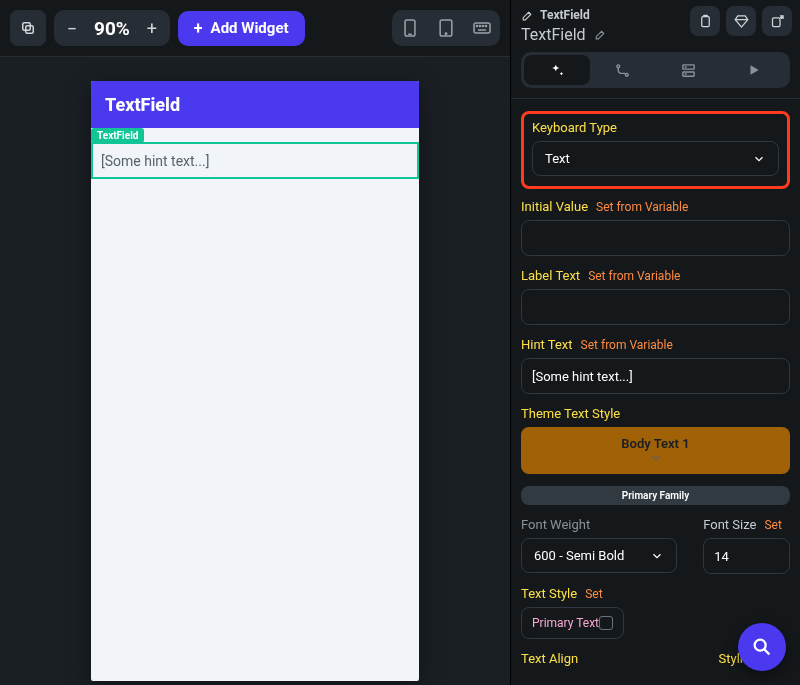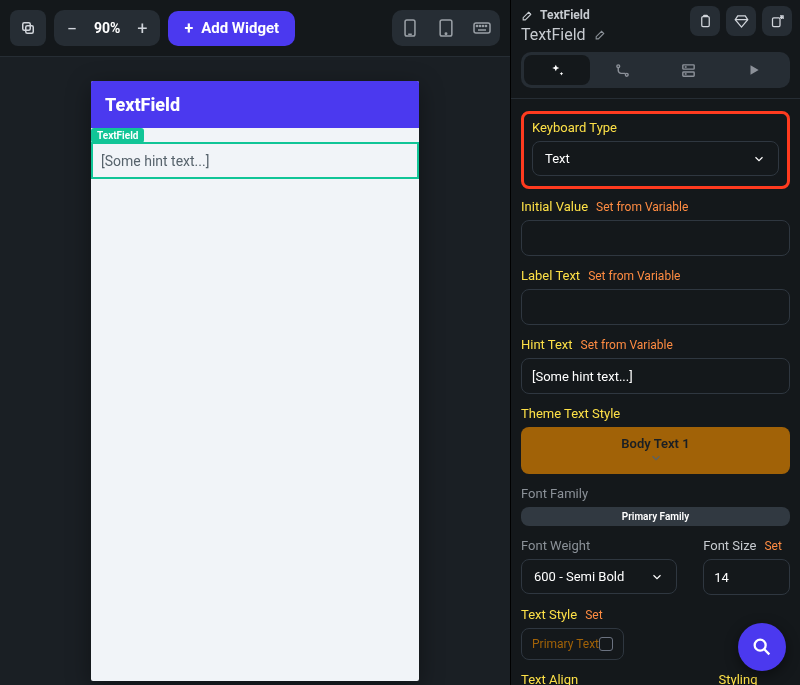--- a/index.html
+++ b/index.html
@@ -4,21 +4,21 @@
 <style>
   *{box-sizing:border-box;margin:0;padding:0;font-family:-apple-system,BlinkMacSystemFont,"Segoe UI",Roboto,sans-serif;}
   body{background:#14181b;color:#fff;width:800px;height:685px;overflow:hidden;position:relative;}
   .app{display:flex;width:100%;height:100%;}
   .main{flex:1;display:flex;flex-direction:column;background:#1a1f24;}
   .topbar{display:flex;align-items:center;gap:8px;padding:10px;background:#14181b;border-bottom:1px solid #262d34;}
   .icon-btn{width:36px;height:36px;background:#262d34;border:none;border-radius:8px;color:#d1d5db;display:flex;align-items:center;justify-content:center;cursor:pointer;}
   .icon-btn-sm{width:30px;height:30px;background:#262d34;border:none;border-radius:8px;color:#d1d5db;display:flex;align-items:center;justify-content:center;cursor:pointer;font-size:13px;}
   .zoom-group{display:flex;align-items:center;background:#262d34;border-radius:10px;padding:2px 2px;}
   .zoom-btn{width:32px;height:32px;background:transparent;border:none;color:#d1d5db;font-size:18px;cursor:pointer;border-radius:8px;display:flex;align-items:center;justify-content:center;}
-  .zoom-val{color:#fff;font-weight:700;font-size:14px;padding:0 6px;}
+  .zoom-val{color:#fff;font-weight:700;font-size:19px;padding:0 6px;}
   .add-widget{background:#4b39ef;color:#fff;border:none;border-radius:10px;padding:8px 16px;font-size:15px;font-weight:700;display:flex;align-items:center;gap:8px;cursor:pointer;}
   .add-widget .plus{font-size:16px;}
   .device-group{display:flex;gap:6px;margin-left:auto;background:#262d34;border-radius:10px;padding:3px;}
   .dev-btn{width:30px;height:30px;background:transparent;border:none;color:#9aa0a6;display:flex;align-items:center;justify-content:center;cursor:pointer;border-radius:6px;}
   .canvas-area{flex:1;display:flex;justify-content:center;align-items:flex-start;background:#1a1f24;padding:24px 20px;overflow:hidden;}
   .phone{width:328px;height:600px;background:#f1f4f8;border-radius:2px;box-shadow:0 6px 24px rgba(0,0,0,.4);display:flex;flex-direction:column;overflow:hidden;}
   .appbar{background:#4b39ef;color:#fff;padding:13px 14px;font-size:18px;font-weight:800;}
   .tagchip{background:#11c597;color:#fff;font-size:10px;font-weight:700;padding:2px 6px;border-radius:3px;width:fit-content;margin:0 0 -1px 0;}
   .tf-wrap{position:relative;}
   .tf-box{border:2px solid #11c597;margin:0;padding:7px 8px;background:#f1f4f8;}
@@ -43,21 +43,21 @@
   .fl .lab{color:#fde047;font-size:13px;}
   .fl .act{color:#ff8c42;font-size:12px;cursor:pointer;}
   .highlight{border:3px solid #ff3b1f;border-radius:8px;padding:6px 8px 10px 8px;margin-bottom:10px;}
   .select{background:#14181b;border:1px solid #2f3740;color:#fff;border-radius:8px;padding:9px 12px;display:flex;justify-content:space-between;align-items:center;cursor:pointer;font-size:13px;}
   .select-white{background:#a16207;color:#1a1f24;border:none;flex-direction:column;}
   .chev{width:14px;height:14px;}
   .input{background:#14181b;border:1px solid #2f3740;border-radius:8px;height:36px;width:100%;color:#fff;font-size:13px;padding:0 10px;}
   .pill-btn{background:#262d34;border:1px solid #2f3740;color:#fff;border-radius:8px;padding:4px 12px;width:100%;font-size:10px;cursor:pointer;text-align:center;}
   .row{display:flex;gap:26px;}
   .row .col{flex:1;}
-  .chip{display:inline-flex;align-items:center;background:#14181b;border:1px solid #2f3740;color:#a16207;border-radius:8px;padding:8px 10px;font-size:12px;cursor:pointer;}
+  .chip{display:inline-flex;align-items:center;background:#14181b;border:1px solid #2f3740;color:#f9a8d4;border-radius:8px;padding:8px 10px;font-size:12px;cursor:pointer;}
   .chip .box{width:14px;height:14px;border:1.5px solid #6b7280;border-radius:3px;}
   .fab{position:absolute;right:14px;bottom:14px;width:48px;height:48px;border-radius:50%;background:#4b39ef;display:flex;align-items:center;justify-content:center;box-shadow:0 4px 14px rgba(0,0,0,.45);cursor:pointer;}
 </style>
 </head>
 <body>
 
 <div class="app">
   <div class="main">
     <div class="topbar">
       <button class="icon-btn">
@@ -227,23 +227,20 @@
           </div>
         <div class="select select-white">
           <span style="font-weight:600;">Body Text 1</span>
           <svg class="chev" viewBox="0 0 24 24" fill="none" stroke="#57636c" stroke-width="2">
               <path d="M6 9l6 6 6-6"></path>
             </svg>
         </div>
       </div>
 
       <div class="field">
-        <div class="fl">
-            <span class="lab" style="color:#8b9198;">Font Family</span>
-          </div>
         <button class="pill-btn" style="background:#313941;border:none;font-weight:600;">Primary Family</button>
       </div>
 
       <div class="row">
         <div class="col field" style="flex:1.8;">
           <div class="fl">
               <span class="lab" style="color:#8b9198;">Font Weight</span>
             </div>
           <div class="select">
             <span>600 - Semi Bold</span>

